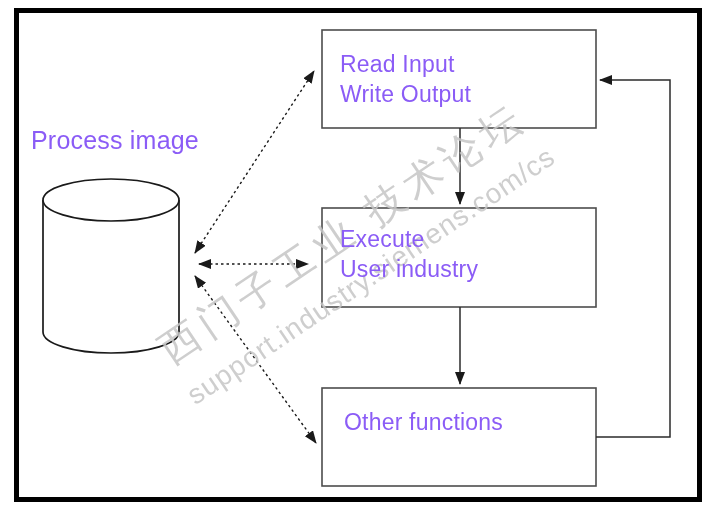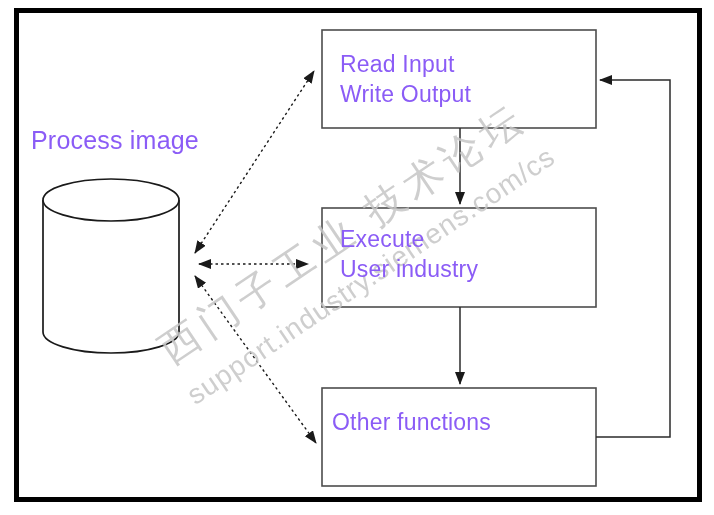--- a/index.html
+++ b/index.html
@@ -32,21 +32,21 @@
     line-height: 28px;
     letter-spacing: 0.2px;
   }
   .box-label {
     font-size: 23px;
     line-height: 30px;
     letter-spacing: 0.2px;
   }
   .box-label-1 { left: 340px; top: 49px;  }
   .box-label-2 { left: 340px; top: 224px; }
-  .box-label-3 { left: 332px; top: 407px; }
+  .box-label-3 { left: 344px; top: 407px; }
   .watermark {
     position: absolute;
     left: 105px;
     top: 200px;
     width: 500px;
     transform: rotate(-34deg);
     text-align: center;
     color: #c6c6c6;
     opacity: 0.85;
     pointer-events: none;

